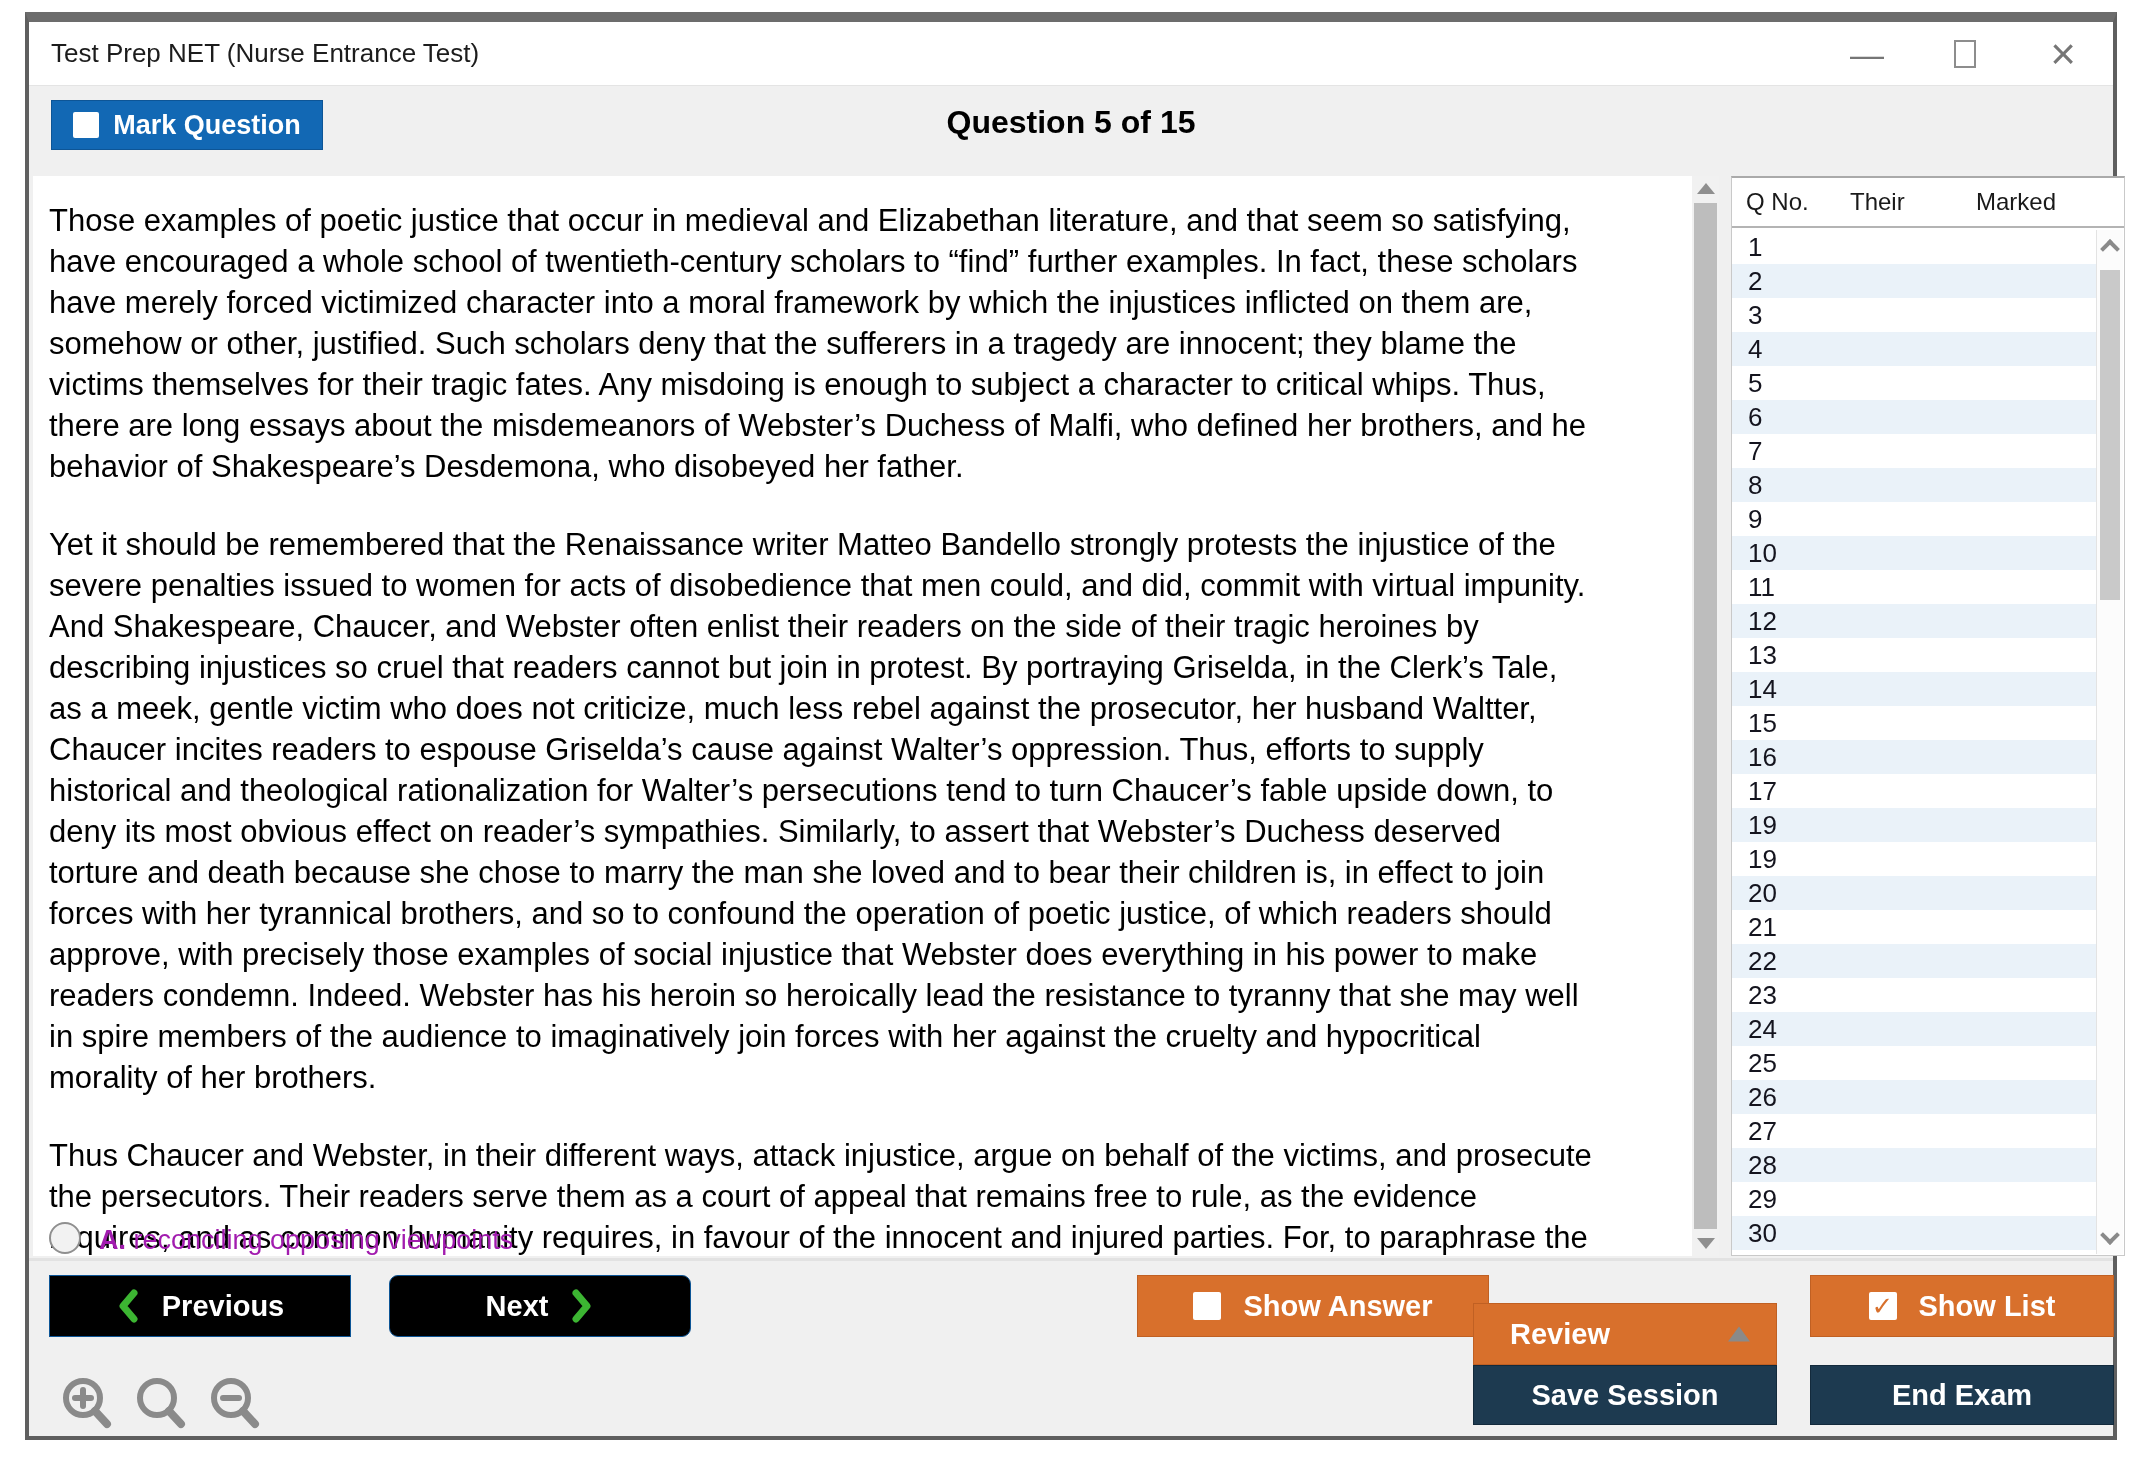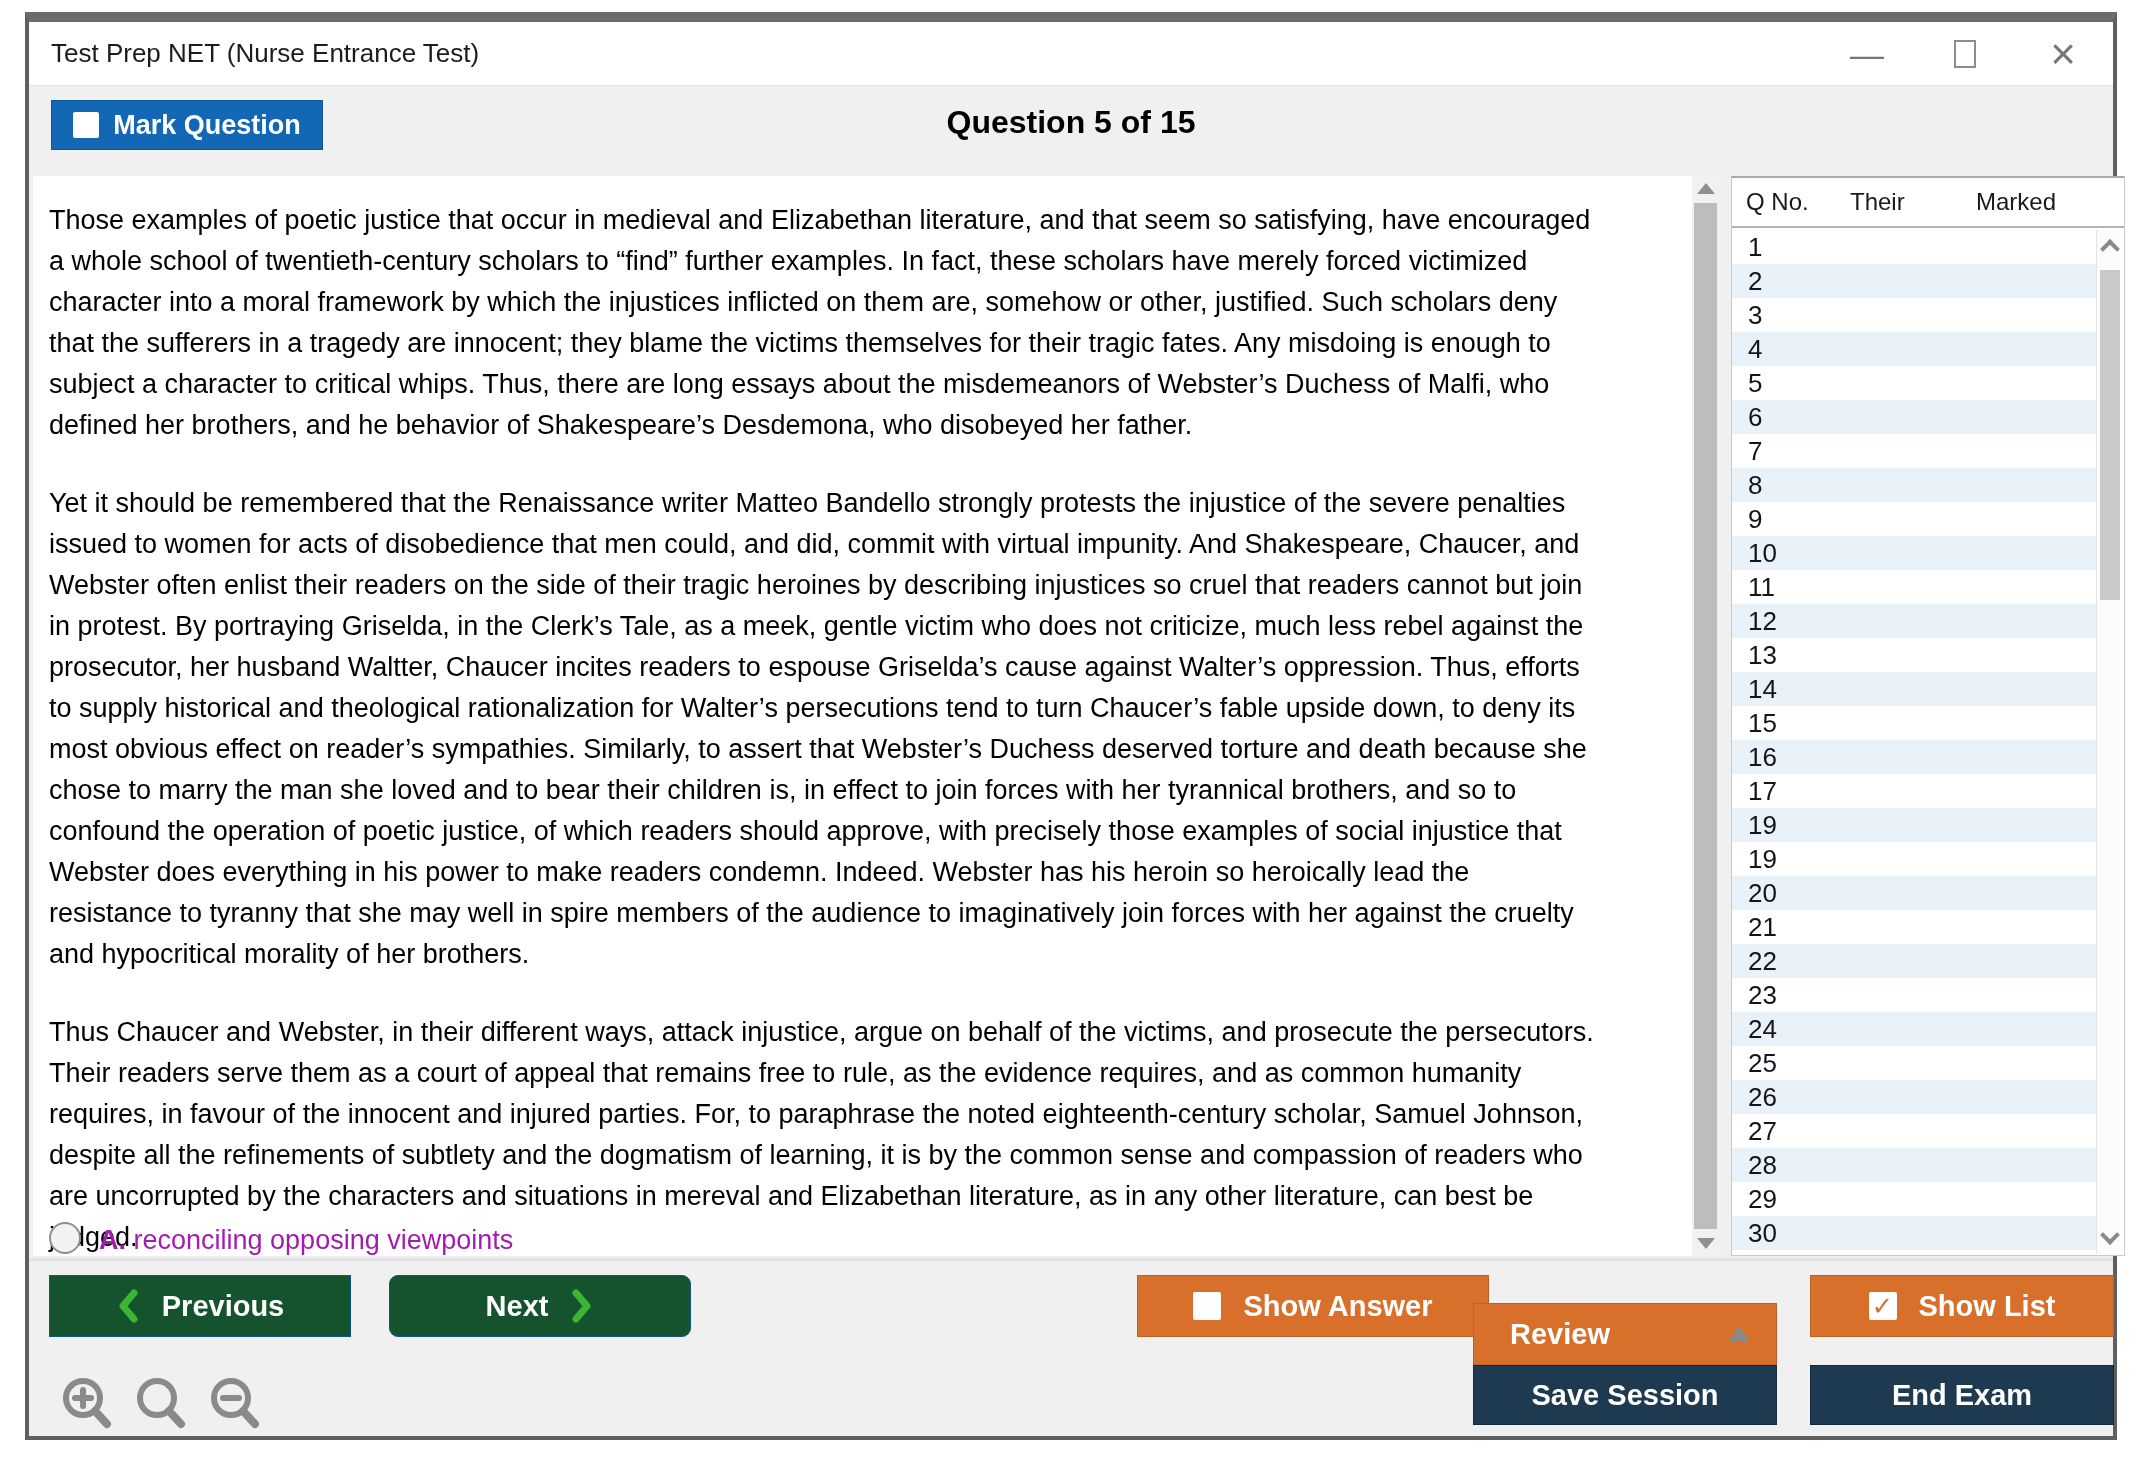--- a/index.html
+++ b/index.html
@@ -25,21 +25,21 @@
               justify-content:center; gap:14px; cursor:pointer; }
   .mark-btn .cb { width:26px; height:26px; background:#ffffff; border-radius:2px; }
   .mark-btn .lbl { color:#ffffff; font-weight:bold; font-size:27px; }
   .question-counter { position:absolute; left:0; top:82px; width:2084px; text-align:center;
                       font-size:32px; font-weight:bold; color:#000; pointer-events:none; }
 
   
   .passage-panel { position:absolute; left:4px; top:154px; width:1686px; height:1080px;
                    background:#ffffff; overflow:hidden; }
   .passage-text { position:absolute; left:16px; top:24px; right:125px;
-                  font-size:27px; line-height:41px; color:#000; }
+                  font-size:31px; line-height:41px; color:#000; }
   .passage-text p { margin-bottom:37px; }
   .option-row { position:absolute; left:16px; top:1046px; display:flex; align-items:flex-start; gap:18px; }
   .radio { width:32px; height:32px; border:2px solid #8f8f8f; border-radius:50%; background:#f2f2f2; flex:0 0 auto; }
   .option-label { font-size:27px; line-height:36px; color:#a21caf; }
   .option-label b { font-weight:bold; }
 
   
   .v-scroll { position:absolute; right:0; top:0; bottom:0; width:27px; background:#f1f1f1; }
   .v-scroll .thumb { position:absolute; left:2px; right:2px; top:27px; bottom:27px; background:#bdbdbd; }
   .tri-up, .tri-down { position:absolute; left:50%; transform:translateX(-50%);
@@ -65,21 +65,21 @@
                  border-left:1px solid #e3e3e3; }
   .list-scroll .thumb { position:absolute; left:3px; right:3px; top:40px; height:330px; background:#c9c9c9; }
   .chev { position:absolute; left:50%; width:14px; height:14px; border:solid #8a8a8a; border-width:4px 4px 0 0; }
   .chev-up   { top:12px;    transform:translateX(-50%) rotate(-45deg); }
   .chev-down { bottom:12px; transform:translateX(-50%) rotate(135deg); }
 
   
   .footer-divider { position:absolute; left:0; top:1236px; width:100%; height:3px; background:#e2e2e2; }
   .btn { position:absolute; height:62px; display:flex; align-items:center; justify-content:center;
          gap:22px; color:#ffffff; font-weight:bold; font-size:29px; cursor:pointer; }
-  .btn-blue   { background:#14532d; border:1px solid #0d5596; }
+  .btn-blue   { background:#000000; border:1px solid #0d5596; }
   .btn-orange { background:#d8702c; border:1px solid #c06023; }
   .btn-navy   { background:#1d3a50; border:1px solid #132a3c; }
   .btn-prev { left:20px;  top:1253px; width:302px; }
   .btn-next { left:360px; top:1253px; width:302px;border-radius:9px; }
   .btn-show-answer { left:1108px; top:1253px; width:352px; }
   .btn-review      { left:1444px; top:1253px; width:304px; justify-content:flex-start; padding-left:36px;margin-top:28px; }
   .btn-show-list   { left:1781px; top:1253px; width:304px; }
   .btn-save { left:1444px; top:1343px; width:304px; height:60px; }
   .btn-end  { left:1781px; top:1343px; width:304px; height:60px; }
   .btn .cb { width:28px; height:28px; background:#ffffff; border-radius:2px; display:flex;

